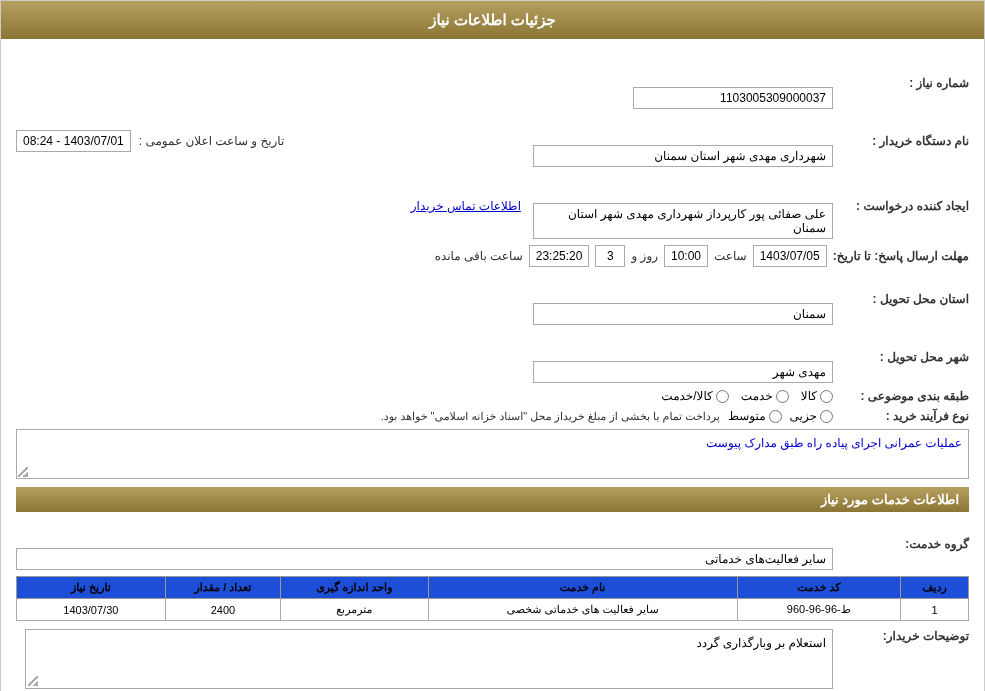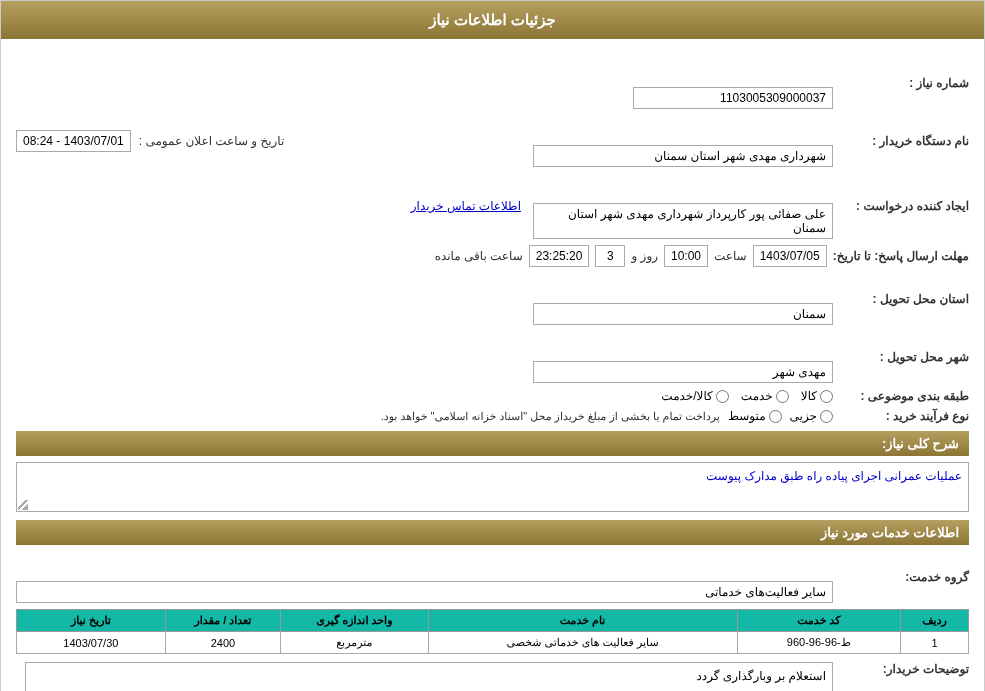--- a/index.html
+++ b/index.html
@@ -133,21 +133,21 @@
       width: 10px;
       height: 10px;
       background: linear-gradient(135deg, transparent 40%, #aaa 40%, #aaa 55%, transparent 55%, transparent 70%, #aaa 70%);
     }
     .services-table {
       width: 100%;
       border-collapse: collapse;
       margin-top: 6px;
     }
     .services-table th {
-      background: #14b8a6;
+      background: #1d4ed8;
       border: 1px solid #999;
       padding: 4px 6px;
       text-align: center;
       font-size: 11px;
     }
     .services-table td {
       border: 1px solid #aaa;
       padding: 4px 17px;
       text-align: center;
       font-size: 11px;
@@ -268,21 +268,20 @@
           <label for="proc-partial">جزیی</label>
         </div>
         <div class="radio-item">
           <input type="radio" name="process" id="proc-medium" style="">
           <label for="proc-medium">متوسط</label>
         </div>
         <span class="process-text">پرداخت تمام یا بخشی از مبلغ خریداز محل "اسناد خزانه اسلامی" خواهد بود.</span>
       </div>
     </div>
 
-    <div class="section-divider">شرح کلی نیاز:</div>
     <div style="position:relative; margin-bottom:8px;">
       <div class="description-box">عملیات عمرانی اجرای پیاده راه طبق مدارک پیوست</div>
       <div class="resize-handle"></div>
     </div>
 
     <div class="section-divider">اطلاعات خدمات مورد نیاز</div>
 
     <div class="info-row">
       <span class="label-cell">گروه خدمت:</span>
       <div class="value-box">سایر فعالیت‌های خدماتی</div>

